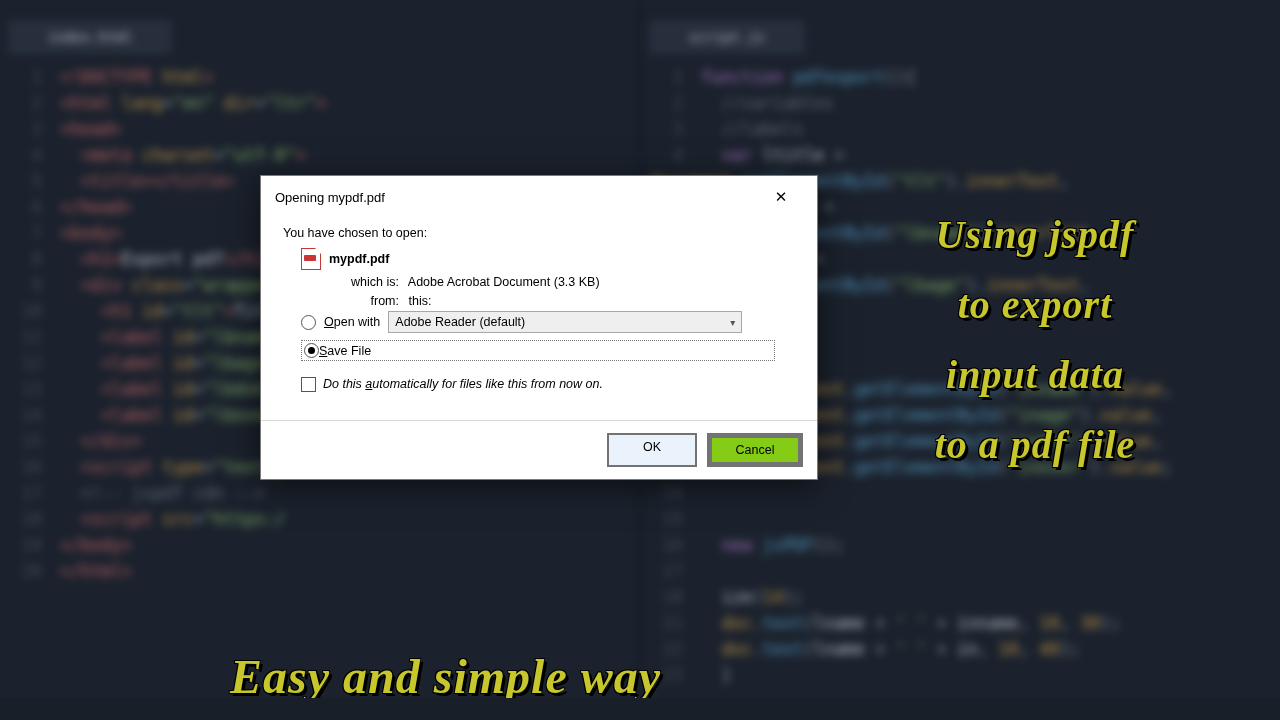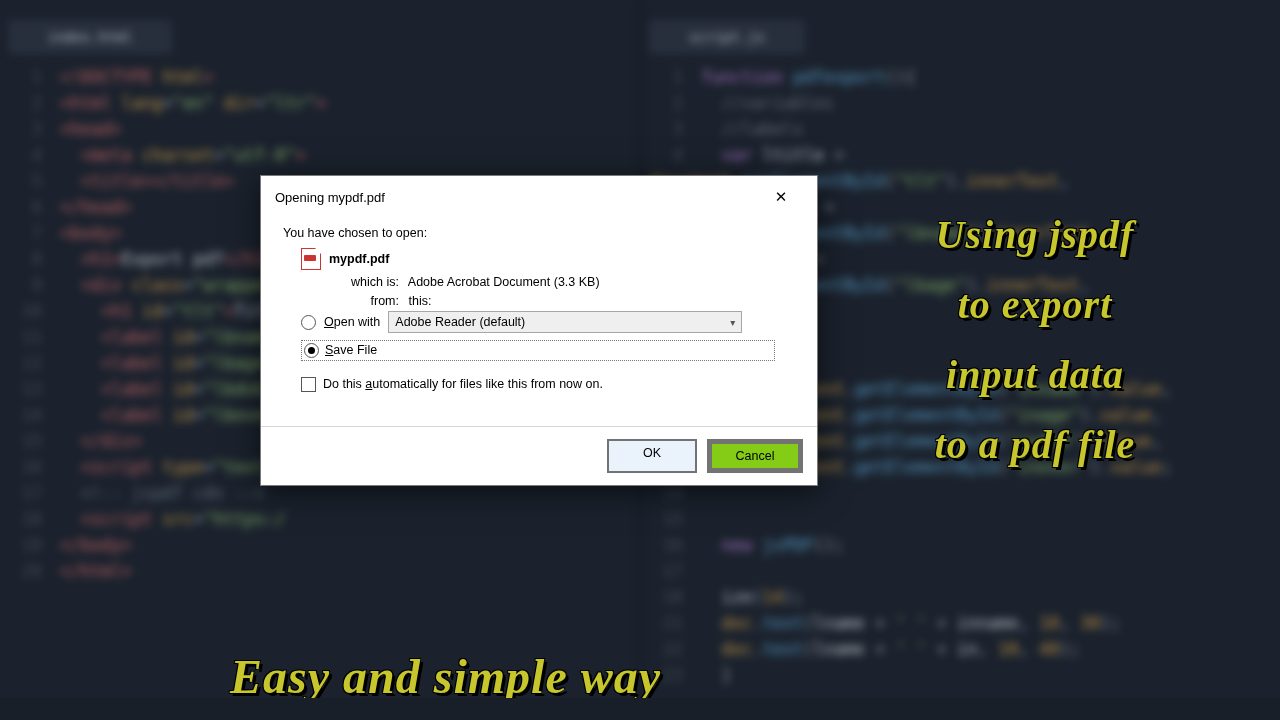--- a/index.html
+++ b/index.html
@@ -29,23 +29,23 @@
   .fname{font-weight:600;}
   .meta{margin:5px 0 3px 56px;}
   .meta .k{display:inline-block;width:60px;text-align:right;margin-right:6px;}
   .question{font-weight:600;margin:22px 0 10px 0;}
   .optRow{display:flex;align-items:center;gap:8px;margin:3px 0 3px 18px;}
   .radio{width:13px;height:13px;border:1px solid #555;border-radius:50%;display:inline-flex;align-items:center;justify-content:center;background:#fff;}
   .radio.sel::after{content:"";width:7px;height:7px;border-radius:50%;background:#000;}
   .underline-char{text-decoration:underline;}
   .dropdown{flex:1;border:1px solid #a7a7a7;background:#efefef;padding:3px 6px;display:flex;align-items:center;justify-content:space-between;max-width:340px;font-size:12.5px;}
   .chev{font-size:10px;color:#555;}
-  .saveRow{border:1px dotted #777;padding:2px 4px 2px 2px;display:inline-flex;align-items:flex-start;gap:6px;margin:4px 0 0 18px;width:466px;}
+  .saveRow{border:1px dotted #777;padding:2px 4px 2px 2px;display:inline-flex;align-items:center;margin:4px 0 0 18px;width:466px;}
   .chk{width:13px;height:13px;border:1px solid #555;background:#fff;margin-left:18px;display:inline-block;vertical-align:middle;}
-  .autoRow{margin:16px 0 20px 0;font-size:12.5px;}
+  .autoRow{margin:16px 0 14px 0;font-size:12.5px;font-style:italic;}
   .dlg-footer{border-top:1px solid #d8d8d8;padding:12px 14px;display:flex;justify-content:flex-end;gap:10px;}
   .btn{min-width:86px;padding:5px 0;text-align:center;border:5px solid #737373;background:#84cc16;font-size:12.5px;cursor:pointer;}
   .btn.primary{border:2px solid #737373;background:#eaf3fb;}
   
   .status{position:absolute;left:0;right:0;bottom:0;height:22px;background:#191f29;}
 </style>
 </head>
 <body>
 <div class="stage">
 

